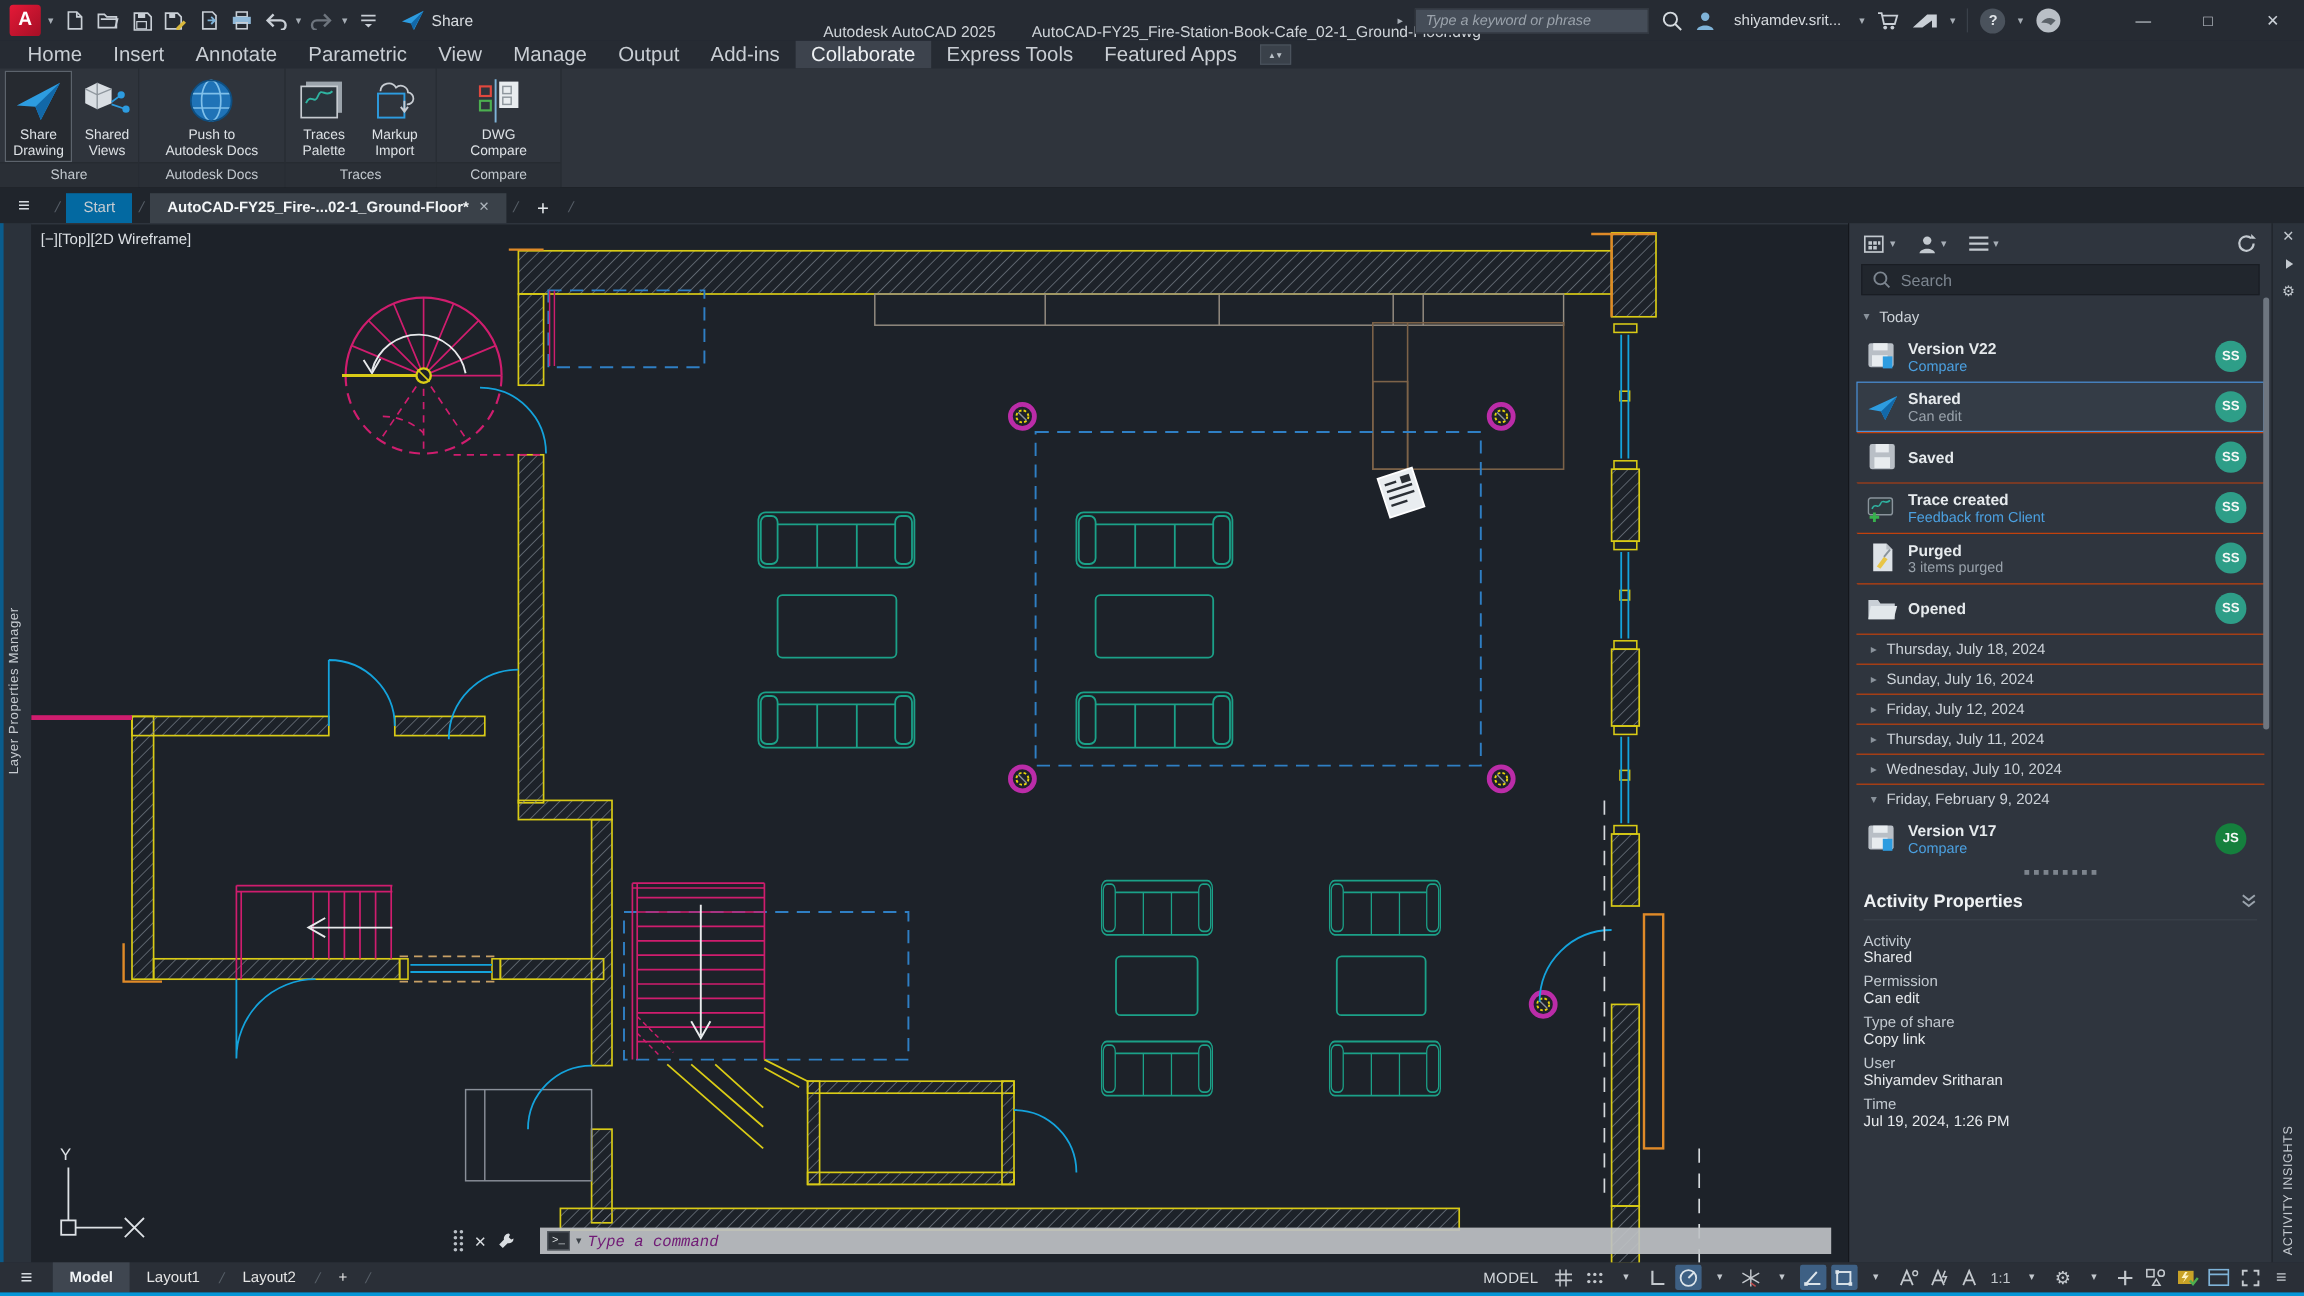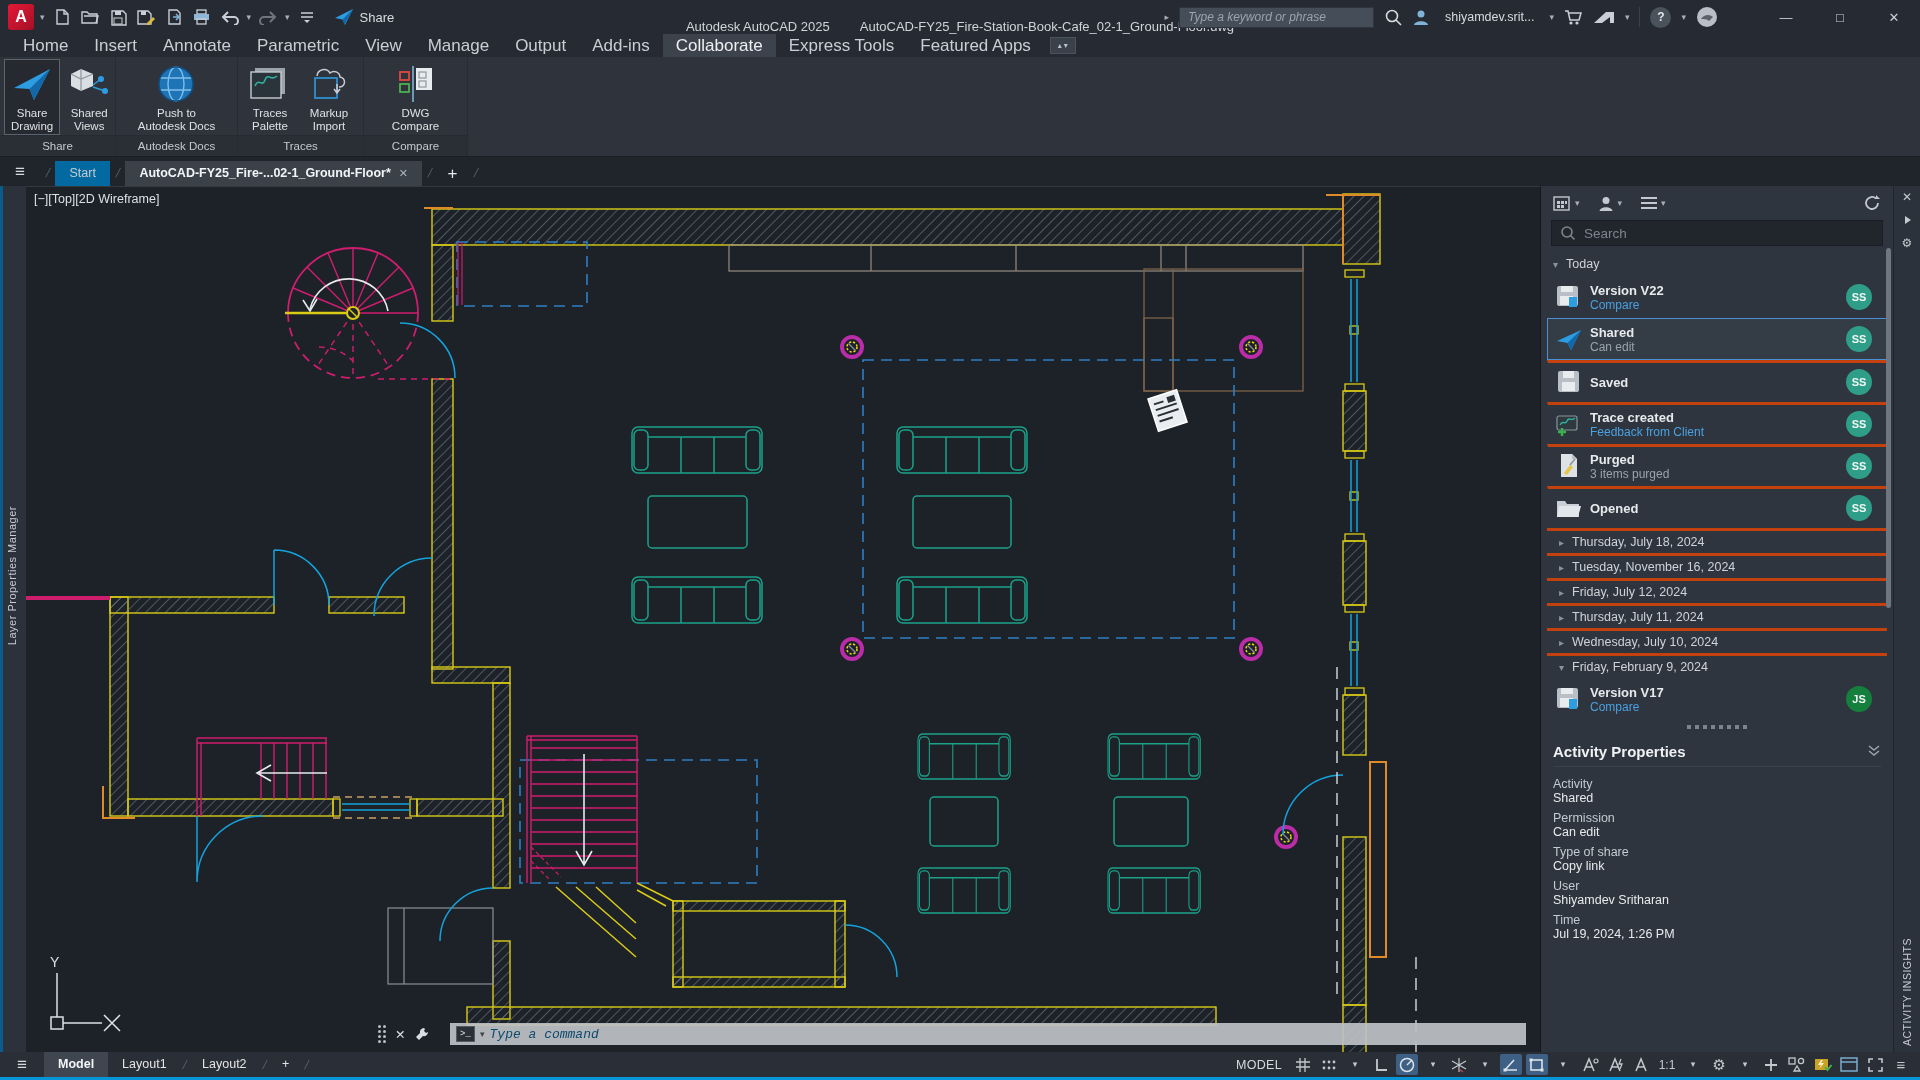--- a/index.html
+++ b/index.html
@@ -55,33 +55,33 @@
   .vp-label{position:absolute;top:5px;left:8px;font-size:12.5px;color:#DCE0E4;z-index:5;}
   
   .cmd-left{position:absolute;left:352px;top:838px;display:flex;align-items:center;gap:9px;color:#D9DDE1;z-index:6;}
   .grip{display:grid;grid-template-columns:3px 3px;gap:2px;}
   .grip i{width:3px;height:3px;background:#B9BFC6;border-radius:50%;}
   .cmdbar{position:absolute;left:424px;top:836px;width:1076px;height:22px;background:rgba(190,193,196,.92);
           display:flex;align-items:center;gap:5px;padding:0 6px;z-index:6;}
   .cmd-kbd{width:19px;height:16px;background:#2B3036;border:1px solid #555B62;color:#E4E8EB;font-size:9px;
            display:flex;align-items:center;justify-content:center;font-family:"Liberation Mono",monospace;}
   .cmd-caret{font-size:9px;color:#3C4248;}
-  .cmd-text{font-style:italic;color:#0c4a6e;font-size:13px;font-family:"Liberation Mono",monospace;}
+  .cmd-text{font-style:italic;color:#701a75;font-size:13px;font-family:"Liberation Mono",monospace;}
   
   .apanel{position:absolute;left:1540px;top:0;width:353px;height:866px;background:#2F353E;border-left:1px solid #14171C;}
   .ap-toolbar{height:34px;display:flex;align-items:center;gap:18px;padding:0 12px;}
   .ap-tool{display:flex;align-items:center;gap:3px;color:#C3C9CF;}
   .ap-refresh{margin-left:auto;}
   .ap-search{margin:0 10px 6px 10px;height:26px;background:#21262D;border:1px solid #191D23;display:flex;align-items:center;gap:8px;
              padding:0 8px;color:#7C858F;font-size:13.5px;}
   .ap-group{display:flex;align-items:center;gap:8px;height:24px;padding:0 12px;color:#CDD3D9;font-size:12.5px;}
   .ap-group .gc{color:#8A929B;font-size:10px;}
   .ap-item{position:relative;height:42px;display:grid;grid-template-columns:42px 1fr 40px;align-items:center;margin:0 6px;
            border:1px solid transparent;}
-  .ap-item + .ap-item,.sep-top{border-top:3px solid #c2410c;}
+  .ap-item + .ap-item,.sep-top{border-top:1px solid #c2410c;}
   .ap-item.selected{border:1px solid #4A90D9;background:#343C46;}
   .ap-item .itxt{overflow:hidden;}
   .ap-item .t{font-size:13px;font-weight:bold;color:#E6EAED;line-height:15px;}
   .ap-item .s{font-size:12px;line-height:14px;color:#9AA3AC;}
   .ap-item .s.link{color:#4BA0E0;}
   .avatar{width:26px;height:26px;border-radius:50%;background:#2E9E88;color:#F2F7F5;display:flex;align-items:center;justify-content:center;
           font-size:11px;font-weight:bold;}
   .avatar.orange{background:#15803d;}
   .iicon{display:flex;align-items:center;justify-content:center;}
   .ap-scroll{position:absolute;right:2px;top:62px;width:5px;height:360px;background:#6E7680;border-radius:3px;}
@@ -733,21 +733,21 @@
           </span>
         <span class="avatar">SS</span>
       </div>
 
       <div class="ap-group sep-top" style="height:25px;margin:0 6px">
         <span class="gc">▸</span>
           <span>Thursday, July 18, 2024</span>
       </div>
       <div class="ap-group sep-top" style="height:25px;margin:0 6px">
         <span class="gc">▸</span>
-          <span>Tuesday, November 16, 2024</span>
+          <span>Sunday, July 16, 2024</span>
       </div>
       <div class="ap-group sep-top" style="height:25px;margin:0 6px">
         <span class="gc">▸</span>
           <span>Friday, July 12, 2024</span>
       </div>
       <div class="ap-group sep-top" style="height:25px;margin:0 6px">
         <span class="gc">▸</span>
           <span>Thursday, July 11, 2024</span>
       </div>
       <div class="ap-group sep-top" style="height:25px;margin:0 6px">

